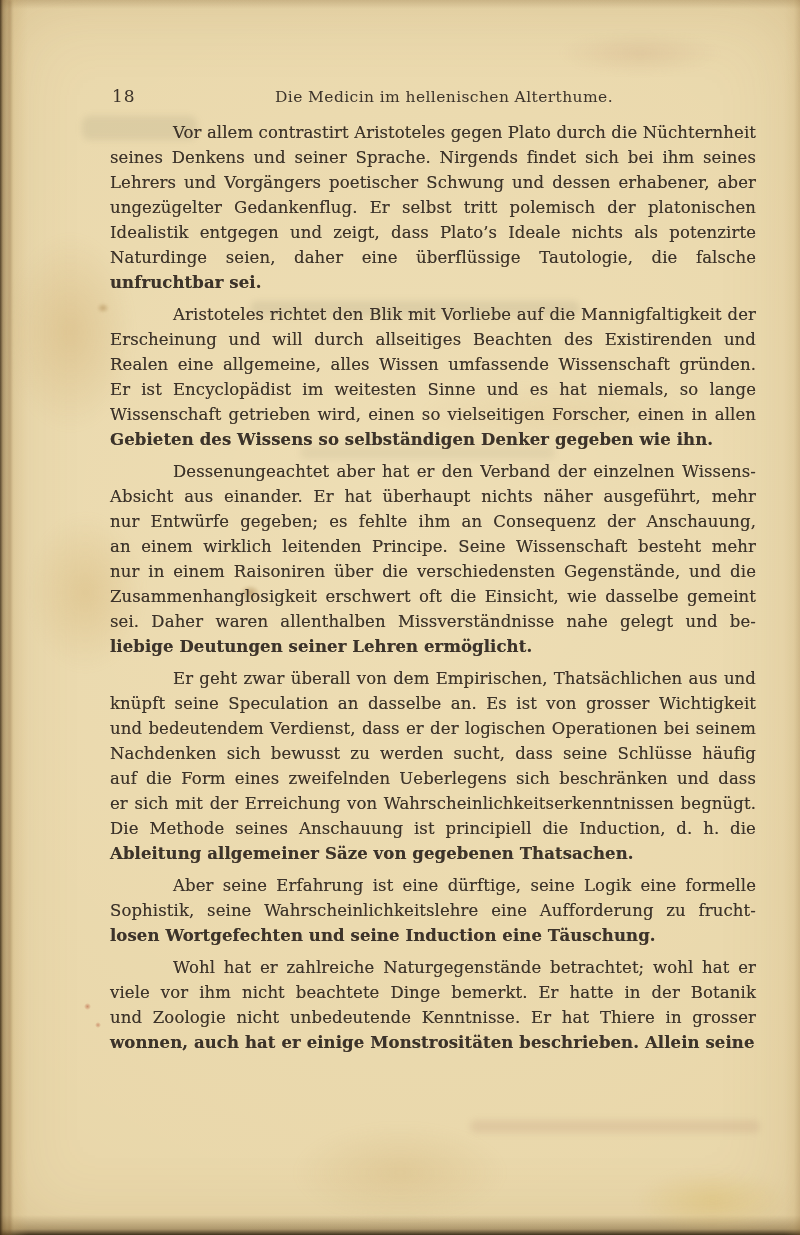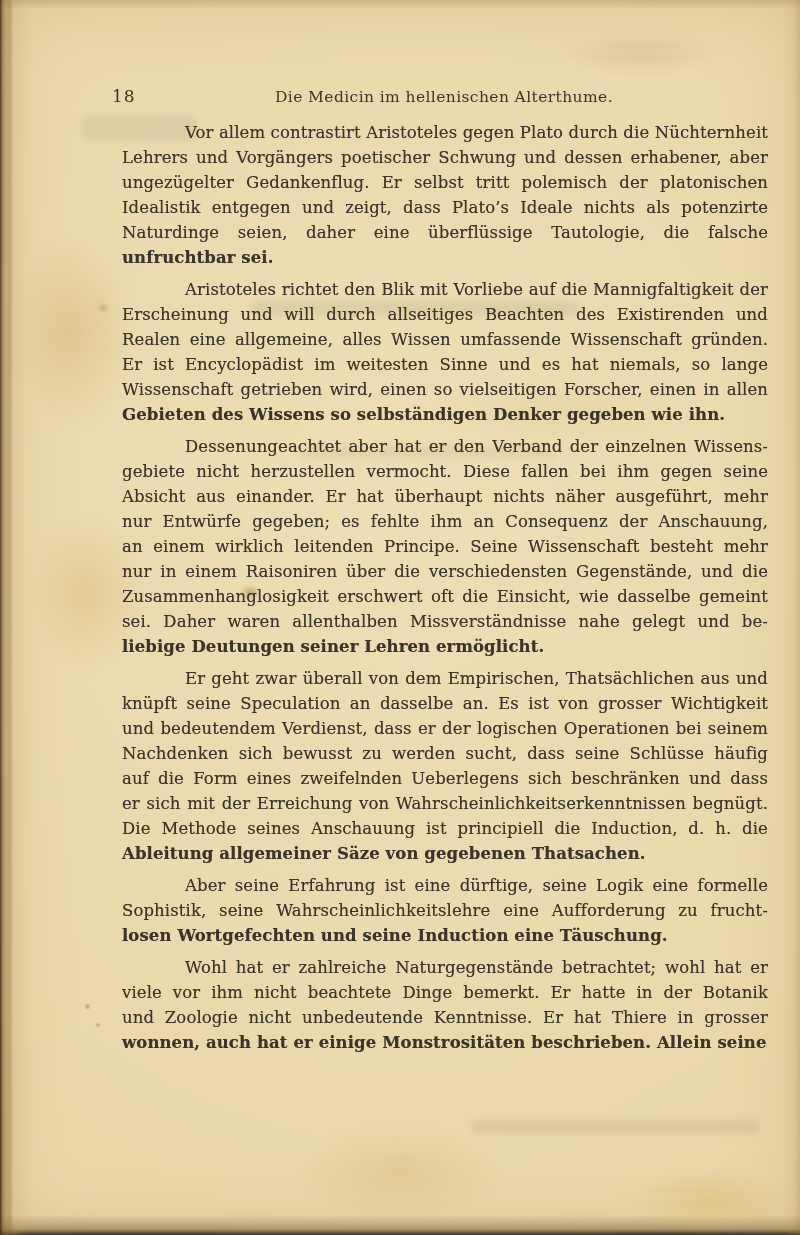--- a/index.html
+++ b/index.html
@@ -56,21 +56,21 @@
     left: 120px;
     top: 88px;
     width: 600px;
     text-align: center;
     font-size: 15.5px;
     letter-spacing: 0.4px;
     margin-left: 24px;
   }
   .textbody {
     position: absolute;
-    left: 122px;
+    left: 110px;
     top: 120px;
     width: 646px;
   }
   .paragraph { margin: 0 0 7px 0; }
   .line {
     font-size: 16.5px;
     line-height: 25px;
     text-align: justify;
     text-align-last: justify;
     letter-spacing: 0.1px;
@@ -102,37 +102,37 @@
   <div class="bleed" style="left:470px; top:1120px; width:290px; height:13px; background:rgba(170,122,100,0.17);"></div>
   <div class="bleed" style="left:82px; top:116px; width:115px; height:24px;"></div>
   <div class="bleed" style="left:300px; top:446px; width:255px; height:13px; background:rgba(145,138,108,0.12);"></div>
 
   <div class="pagenum">18</div>
   <div class="running">Die Medicin im hellenischen Alterthume.</div>
 
   <div class="textbody">
       <div class="paragraph">
         <div class="line first">Vor allem contrastirt Aristoteles gegen Plato durch die Nüchternheit</div>
+        <div class="line">seines Denkens und seiner Sprache. Nirgends findet sich bei ihm seines</div>
         <div class="line">Lehrers und Vorgängers poetischer Schwung und dessen erhabener, aber</div>
         <div class="line">ungezügelter Gedankenflug. Er selbst tritt polemisch der platonischen</div>
         <div class="line">Idealistik entgegen und zeigt, dass Plato’s Ideale nichts als potenzirte</div>
         <div class="line">Naturdinge seien, daher eine überflüssige Tautologie, die falsche</div>
         <div class="line last">unfruchtbar sei.</div>
       </div>
       <div class="paragraph">
         <div class="line first">Aristoteles richtet den Blik mit Vorliebe auf die Mannigfaltigkeit der</div>
         <div class="line">Erscheinung und will durch allseitiges Beachten des Existirenden und</div>
         <div class="line">Realen eine allgemeine, alles Wissen umfassende Wissenschaft gründen.</div>
         <div class="line">Er ist Encyclopädist im weitesten Sinne und es hat niemals, so lange</div>
         <div class="line">Wissenschaft getrieben wird, einen so vielseitigen Forscher, einen in allen</div>
         <div class="line last">Gebieten des Wissens so selbständigen Denker gegeben wie ihn.</div>
       </div>
       <div class="paragraph">
         <div class="line first">Dessenungeachtet aber hat er den Verband der einzelnen Wissens-</div>
-        <div class="line">gebiete nicht herzustellen vermocht. Diese fallen bei ihm gegen seine</div>
         <div class="line">Absicht aus einander. Er hat überhaupt nichts näher ausgeführt, mehr</div>
         <div class="line">nur Entwürfe gegeben; es fehlte ihm an Consequenz der Anschauung,</div>
         <div class="line">an einem wirklich leitenden Principe. Seine Wissenschaft besteht mehr</div>
         <div class="line">nur in einem Raisoniren über die verschiedensten Gegenstände, und die</div>
         <div class="line">Zusammenhanglosigkeit erschwert oft die Einsicht, wie dasselbe gemeint</div>
         <div class="line">sei. Daher waren allenthalben Missverständnisse nahe gelegt und be-</div>
         <div class="line last">liebige Deutungen seiner Lehren ermöglicht.</div>
       </div>
       <div class="paragraph">
         <div class="line first">Er geht zwar überall von dem Empirischen, Thatsächlichen aus und</div>

